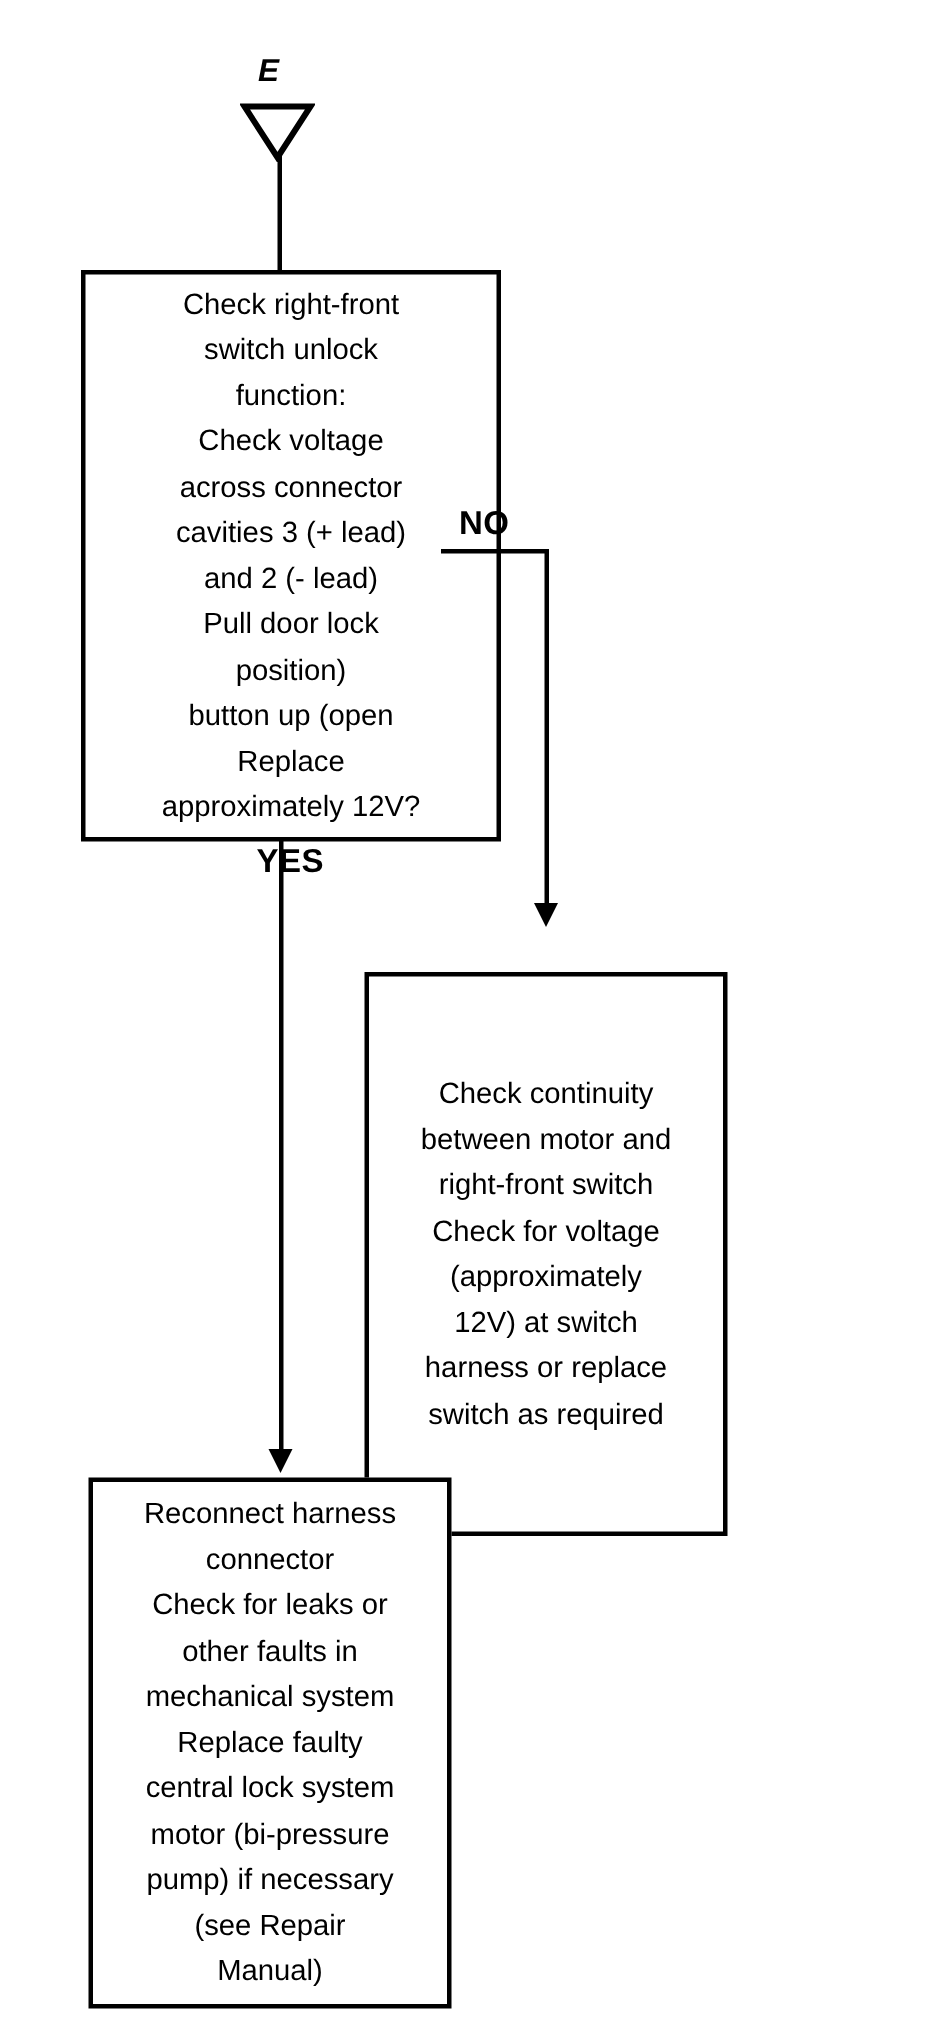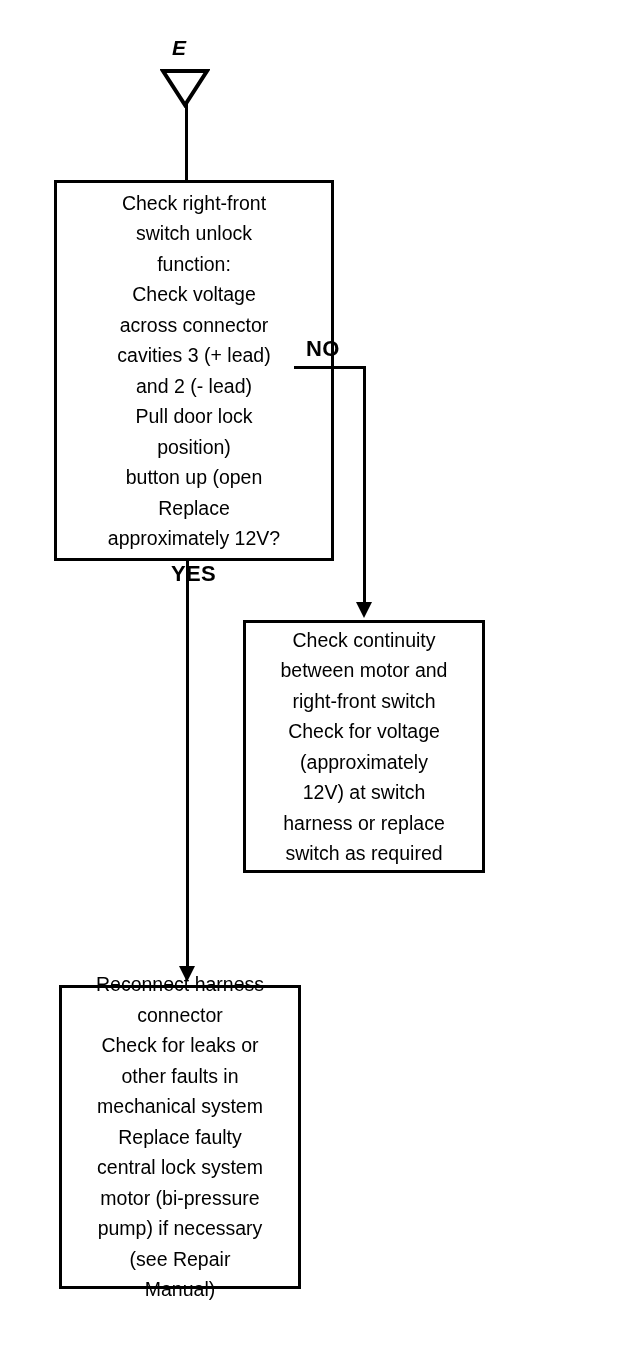--- a/index.html
+++ b/index.html
@@ -117,37 +117,37 @@
     <span class="line">approximately 12V?</span>
   </div>
 
   <div class="branch-label" style="left:306px; top:339px;">NO</div>
 
   <div class="hline" style="left:294px; top:366px; width:72px;"></div>
 
   <div class="vline" style="left:363px; top:366px; height:238px;"></div>
   <div class="arrowhead-down" style="left:356px; top:602px;"></div>
 
-  <div class="box" style="left:243px; top:620px; width:242px; height:253px;">
+  <div class="box" style="left:243px; top:648px; width:242px; height:376px;">
     <span class="line">Check continuity</span>
     <span class="line">between motor and</span>
     <span class="line">right-front switch</span>
     <span class="line">Check for voltage</span>
     <span class="line">(approximately</span>
     <span class="line">12V) at switch</span>
     <span class="line">harness or replace</span>
     <span class="line">switch as required</span>
   </div>
 
   <div class="branch-label" style="left:131px; top:564px;margin-left:40px;">YES</div>
 
   <div class="vline" style="left:186px; top:559px; height:410px;"></div>
   <div class="arrowhead-down" style="left:179px; top:966px;"></div>
 
-  <div class="box" style="left:59px; top:985px; width:242px; height:304px;">
+  <div class="box" style="left:59px; top:985px; width:242px; height:354px;">
     <span class="line">Reconnect harness</span>
     <span class="line">connector</span>
     <span class="line">Check for leaks or</span>
     <span class="line">other faults in</span>
     <span class="line">mechanical system</span>
     <span class="line">Replace faulty</span>
     <span class="line">central lock system</span>
     <span class="line">motor (bi-pressure</span>
     <span class="line">pump) if necessary</span>
     <span class="line">(see Repair</span>

